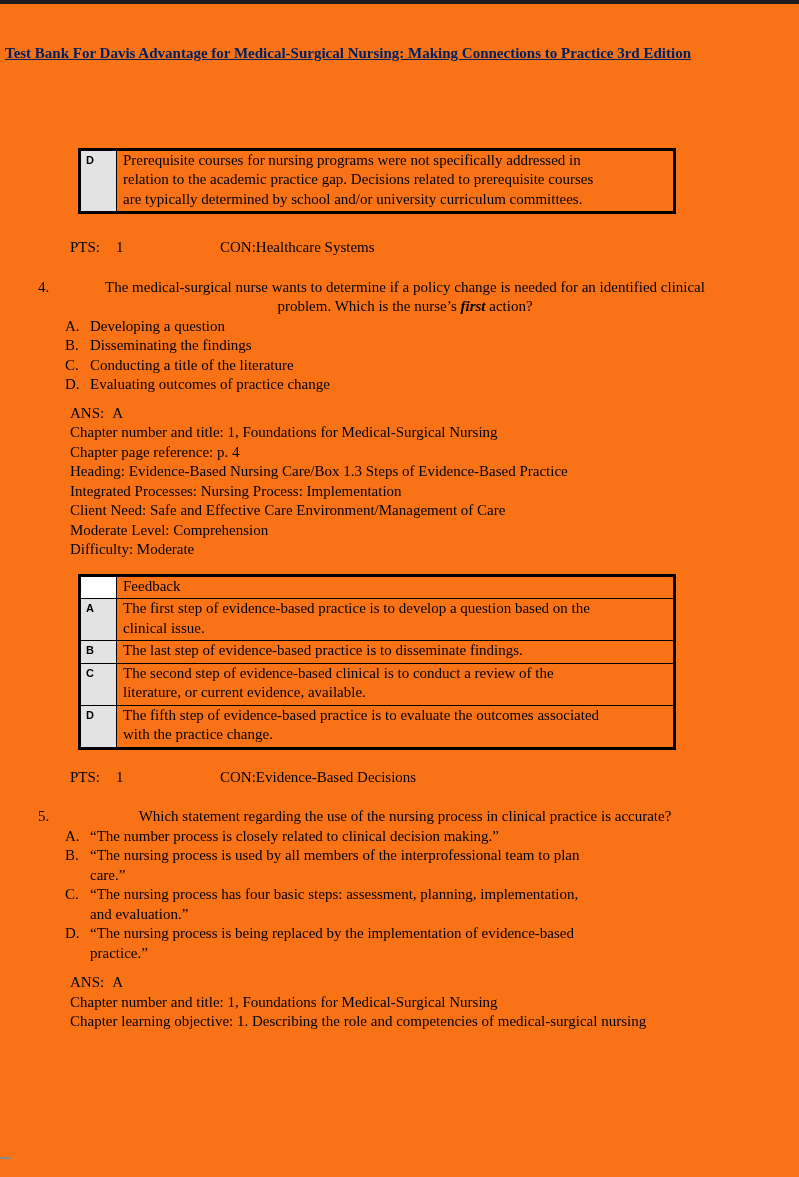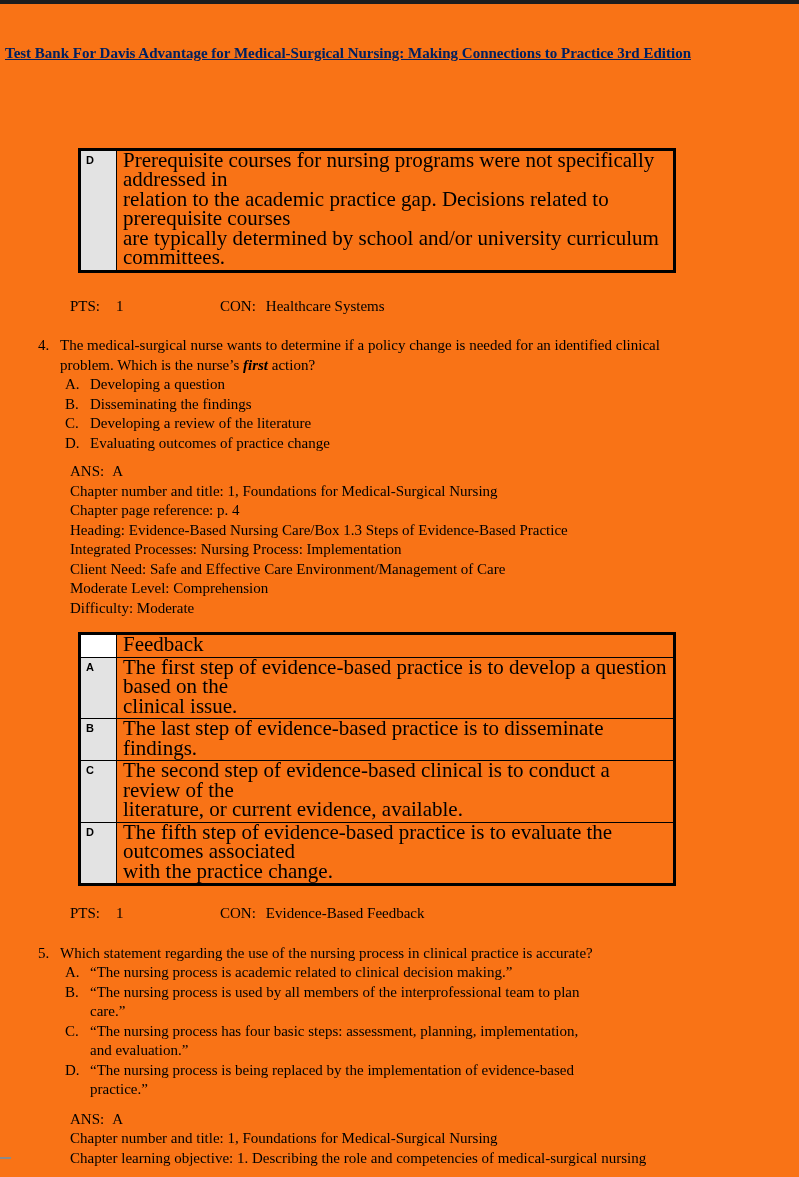--- a/index.html
+++ b/index.html
@@ -43,44 +43,44 @@
   table.qtable {
     border-collapse: collapse;
     width: 598px;
     border: 3px solid #000;
     table-layout: fixed;
   }
   table.qtable td {
     border: 1px solid #000;
     vertical-align: top;
     padding: 0 6px 2px 6px;
-    font-size: 21px;
+    font-size: 15px;
     line-height: 19.5px;
   }
   table.qtable td.lbl {
     width: 37px;
     background: #e3e3e3;
     font-family: "Liberation Sans", sans-serif;
     font-weight: bold;
     font-size: 11px;
     line-height: 14px;
     padding: 2px 4px 0 5px;
   }
   .tbl-carryover { margin: 84px 0 0 78px; }
   .tbl-feedback  { margin: 14px 12px 0 78px; }
   .pre { white-space: pre-line; }
   .meta-line { margin: 24px 0 0 70px; }
   .meta-line-2 { margin: 18px 0 0 70px; }
   .meta-pts { display: inline-block; width: 150px; }
   .meta-pts-value { margin-left: 16px; }
-  .meta-con-value { margin-left: 10px; }
+  .meta-con-value { }
   .question { margin-top: 20px; padding-left: 38px; }
   .q-head { display: flex; }
   .q-num { width: 22px; flex: none; }
-  .q-body { width: 690px; }
+  .q-body { width: 690px; text-align: center; }
   .q-em { font-weight: bold; font-style: italic; }
   .option { display: flex; margin-left: 27px; }
   .opt-letter { width: 25px; flex: none; }
   .opt-text { width: 600px; }
   .ans-block { margin: 9px 0 0 70px; width: 695px; }
   .ans-block-2 { margin: 10px 0 0 70px; width: 695px; }
   .ans-value { margin-left: 8px; }
 </style>
 </head>
 <body>
@@ -114,21 +114,21 @@
     <div class="option">
       <span class="opt-letter">A.</span>
       <span class="opt-text pre">Developing a question</span>
     </div>
     <div class="option">
       <span class="opt-letter">B.</span>
       <span class="opt-text pre">Disseminating the findings</span>
     </div>
     <div class="option">
       <span class="opt-letter">C.</span>
-      <span class="opt-text pre">Developing a review of the literature</span>
+      <span class="opt-text pre">Conducting a title of the literature</span>
     </div>
     <div class="option">
       <span class="opt-letter">D.</span>
       <span class="opt-text pre">Evaluating outcomes of practice change</span>
     </div>
   </div>
 
   <div class="ans-block">
     <div><span>ANS:</span><span class="ans-value">A</span></div>
     <div class="pre">Chapter number and title: 1, Foundations for Medical-Surgical Nursing</div>
@@ -162,31 +162,31 @@
     </tr>
     <tr>
       <td class="lbl">D</td>
       <td class="pre">The fifth step of evidence-based practice is to evaluate the outcomes associated
 with the practice change.</td>
     </tr>
   </tbody>
     </table>
 
   <div class="meta-line-2">
-    <span class="meta-pts"><span>PTS:</span><span class="meta-pts-value">1</span></span><span>CON:</span><span class="meta-con-value">Evidence-Based Feedback</span>
+    <span class="meta-pts"><span>PTS:</span><span class="meta-pts-value">1</span></span><span>CON:</span><span class="meta-con-value">Evidence-Based Decisions</span>
   </div>
 
   <div class="question">
     <div class="q-head">
       <span class="q-num">5.</span>
       <div class="q-body pre">Which statement regarding the use of the nursing process in clinical practice is accurate?</div>
     </div>
     <div class="option">
       <span class="opt-letter">A.</span>
-      <span class="opt-text pre">“The nursing process is academic related to clinical decision making.”</span>
+      <span class="opt-text pre">“The number process is closely related to clinical decision making.”</span>
     </div>
     <div class="option">
       <span class="opt-letter">B.</span>
       <span class="opt-text pre">“The nursing process is used by all members of the interprofessional team to plan
 care.”</span>
     </div>
     <div class="option">
       <span class="opt-letter">C.</span>
       <span class="opt-text pre">“The nursing process has four basic steps: assessment, planning, implementation,
 and evaluation.”</span>

